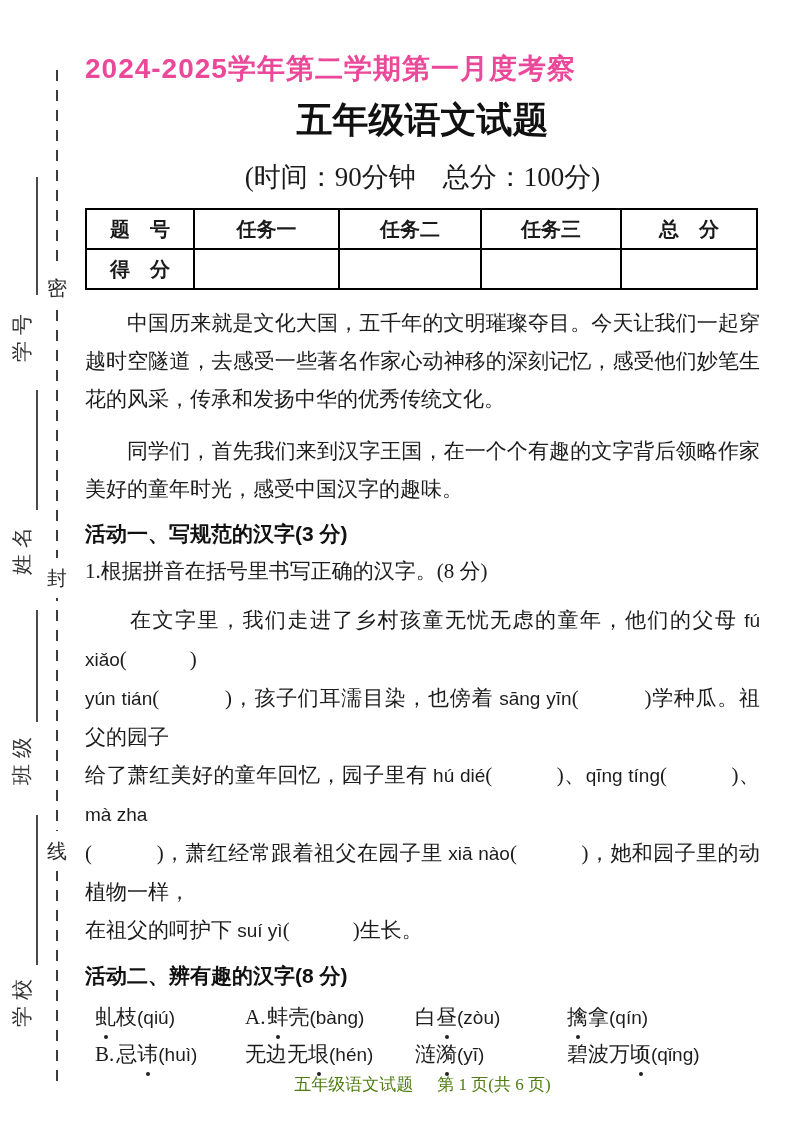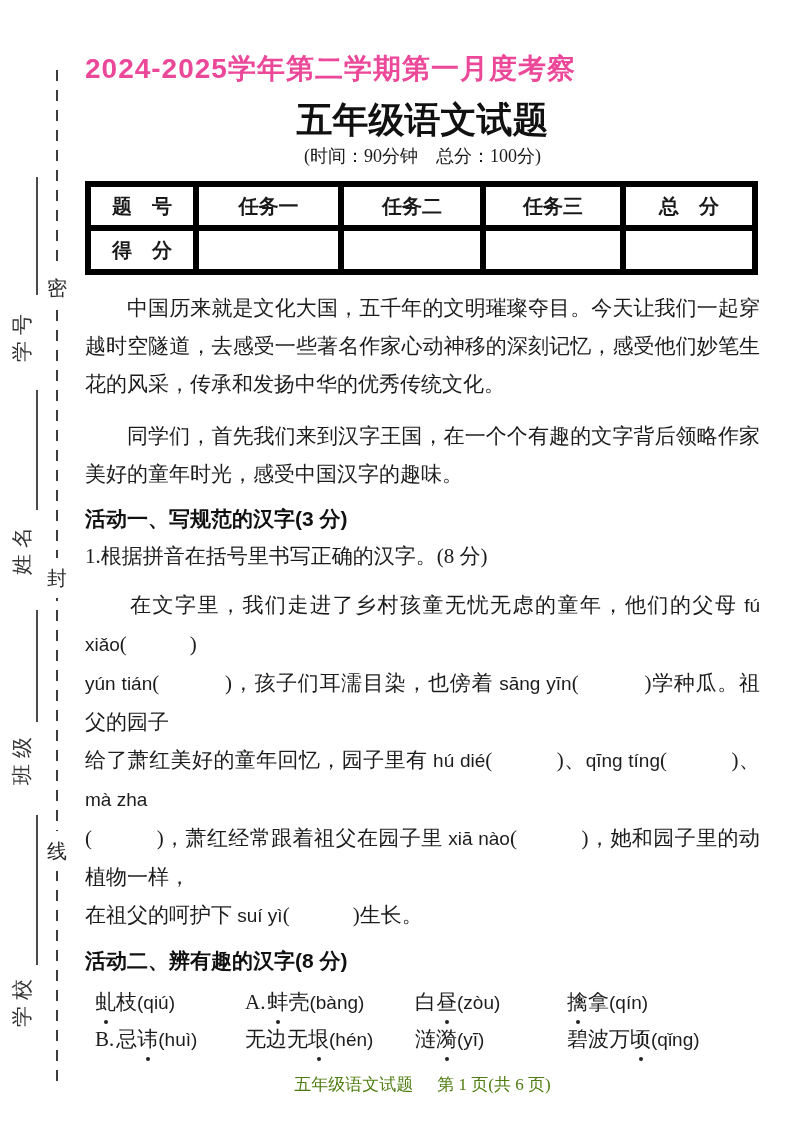--- a/index.html
+++ b/index.html
@@ -32,24 +32,24 @@
   .field-label.f0{top:324px}
   .field-label.f1{top:537px}
   .field-label.f2{top:747px}
   .field-label.f3{top:989px}
   
   .content{position:absolute;left:85px;top:0;width:675px;}
   .title1{margin:48px 0 0;text-align:left;font-family:"Liberation Sans",sans-serif;
     font-weight:bold;font-size:28px;line-height:42px;letter-spacing:1px;color:#ec4899;}
   .title2{margin:10px 0 0;text-align:center;font-family:"Liberation Sans",sans-serif;
     font-weight:bold;font-size:36px;line-height:40px;color:#111;}
-  .meta{margin-top:4px;text-align:center;font-size:18px;color:#1a1a1a;}
+  .meta{margin-top:19px;text-align:center;font-size:27px;color:#1a1a1a;}
   table.score{border-collapse:collapse;margin-top:13px;width:673px;table-layout:fixed;}
   table.score td{
-    border:6px solid #000000;height:36px;text-align:center;vertical-align:middle;
+    border:2px solid #000000;height:36px;text-align:center;vertical-align:middle;
     font-family:"Liberation Sans",sans-serif;font-weight:bold;font-size:20px;color:#1a1a1a;
   }
   .para{font-size:21px;line-height:38px;text-align:justify;text-indent:2em;margin:14px 0 0;font-family:Liberation Serif, serif;}
   .t1-heading{margin:9px 0 0;text-align:center;font-family:"Liberation Sans",sans-serif;
     font-weight:bold;font-size:22px;line-height:30px;color:#111;}
   .act-heading{margin:11px 0 0;font-family:"Liberation Sans",sans-serif;
     font-weight:bold;font-size:21px;line-height:30px;color:#111;}
   .stem{font-size:21px;line-height:32px;margin-top:6px;}
   .q1-lines{margin-top:14px;}
   .q1-lines > div{font-size:21px;line-height:38px;white-space:pre-wrap;text-align:justify;}

